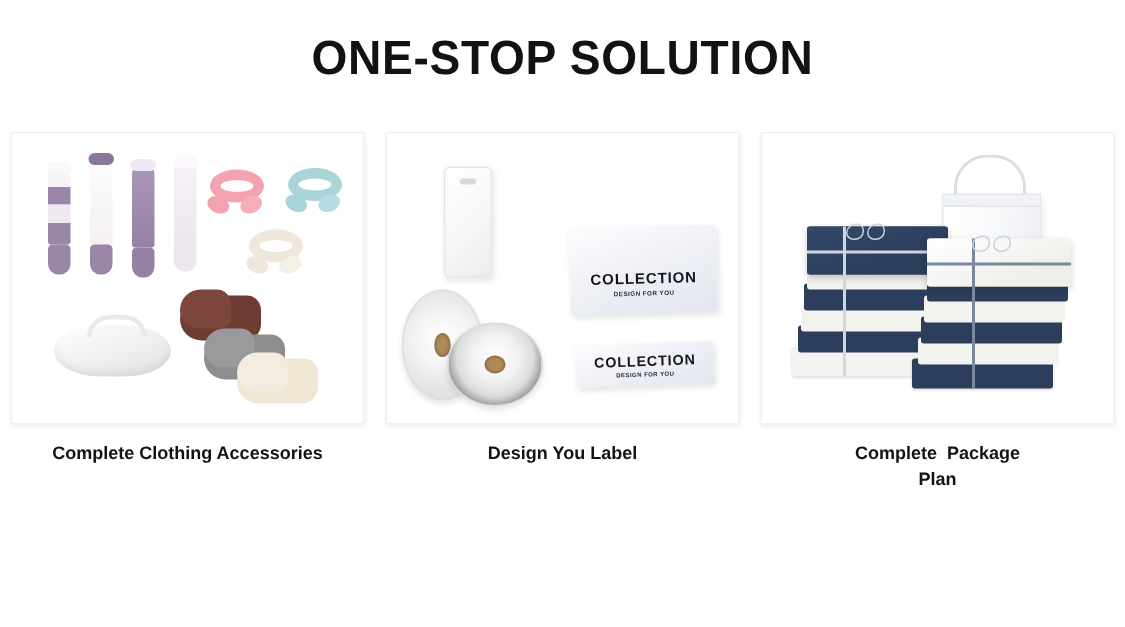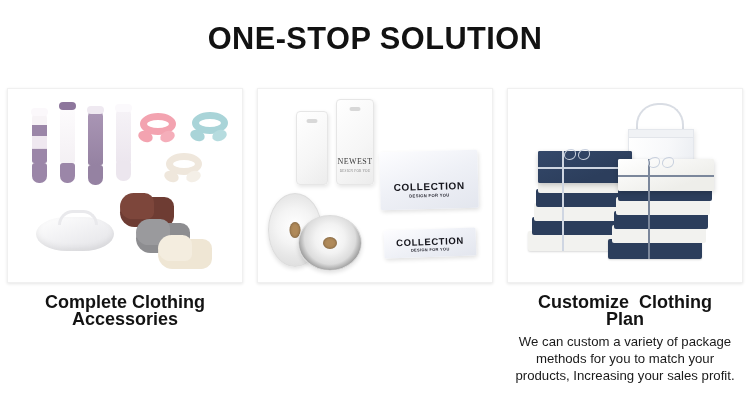--- a/index.html
+++ b/index.html
@@ -72,21 +72,21 @@
     background: #ffffff;
   }
 
   
   .caption-title {
     margin-top: 11px;
     width: 230px;
     text-align: center;
     font-family: "Liberation Sans", sans-serif;
     font-weight: bold;
-    font-size: 18px;
+    font-size: 12px;
     line-height: 17px;
     color: #131313;
     white-space: pre-wrap;
   }
   .caption-body {
     margin-top: 7px;
     width: 233px;
     text-align: center;
     font-family: "Liberation Sans", sans-serif;
     font-size: 13.2px;
@@ -339,25 +339,20 @@
 
     <div class="column col-2">
 
       <div class="photo-card">
         <div class="photo-inner">
 
           <div class="hangtag" style="left:38px; top:22px; width:30px; height:72px;">
             <div class="hole"></div>
           </div>
 
-          <div class="hangtag" style="left:78px; top:10px; width:36px; height:84px;">
-            <div class="hole"></div>
-            <div class="tag-text" style="bottom:18px; font-size:8px; letter-spacing:0.4px;">NEWEST</div>
-            <div class="tag-text" style="bottom:11px; font-size:3.4px; letter-spacing:0.2px; color:#8a8a8a;">DESIGN FOR YOU</div>
-          </div>
 
           <div class="roll" style="left:10px; top:104px; width:52px; height:72px;">
             <div class="core" style="width:11px; height:16px;"></div>
           </div>
           <div class="roll" style="left:40px; top:126px; width:62px; height:54px;
                       background:radial-gradient(circle at 50% 42%, #ffffff 0%, #f2f2f2 34%, #dcdcdc 58%, #2b2b2b 100%);">
             <div class="core" style="width:14px; height:12px;"></div>
           </div>
 
           <div class="woven" style="left:122px; top:62px; width:98px; height:58px; transform:rotate(-1.5deg);">
@@ -366,20 +361,21 @@
           </div>
 
           <div class="woven" style="left:126px; top:140px; width:92px; height:28px; transform:rotate(-2deg);">
             <div class="woven-main" style="top:7px; font-size:9.5px; letter-spacing:0.6px;">COLLECTION</div>
             <div class="woven-sub" style="top:18px; font-size:4px; letter-spacing:0.3px;">DESIGN FOR YOU</div>
           </div>
 
         </div>
       </div>
 
+      <div class="caption-title">Design You Label</div>
     </div>
 
     <div class="column col-3">
 
       <div class="photo-card">
         <div class="photo-inner">
 
           <div class="bag-handle" style="left:152px; top:14px;"></div>
           <div class="paperbag" style="left:120px; top:40px; width:64px; height:76px;">
             <div class="bag-top"></div>
@@ -405,19 +401,18 @@
           <div class="giftbox" style="left:110px; top:70px; width:96px; height:32px; background:#f2f2ef; box-shadow:0 2px 5px rgba(0,0,0,.18);">
             <div class="box-lid" style="background:linear-gradient(160deg,#ffffff 0%,#eeeeea 75%);"></div>
           </div>
           <div class="ribbon-v" style="left:140px; top:70px; height:100px; background:#7b879b;"></div>
           <div class="ribbon-h" style="left:110px; top:86px; width:96px; background:#7b879b;"></div>
           <div class="bow" style="left:140px; top:68px;"></div>
 
         </div>
       </div>
 
-      <div class="caption-title">Customize  Clothing
+      <div class="caption-title">Complete  Package
 Plan</div>
-      <div class="caption-body">We can custom a variety of package methods for you to match your products, Increasing your sales profit.</div>
     </div>
 
   </div>
 </div>
 
 </body></html>

